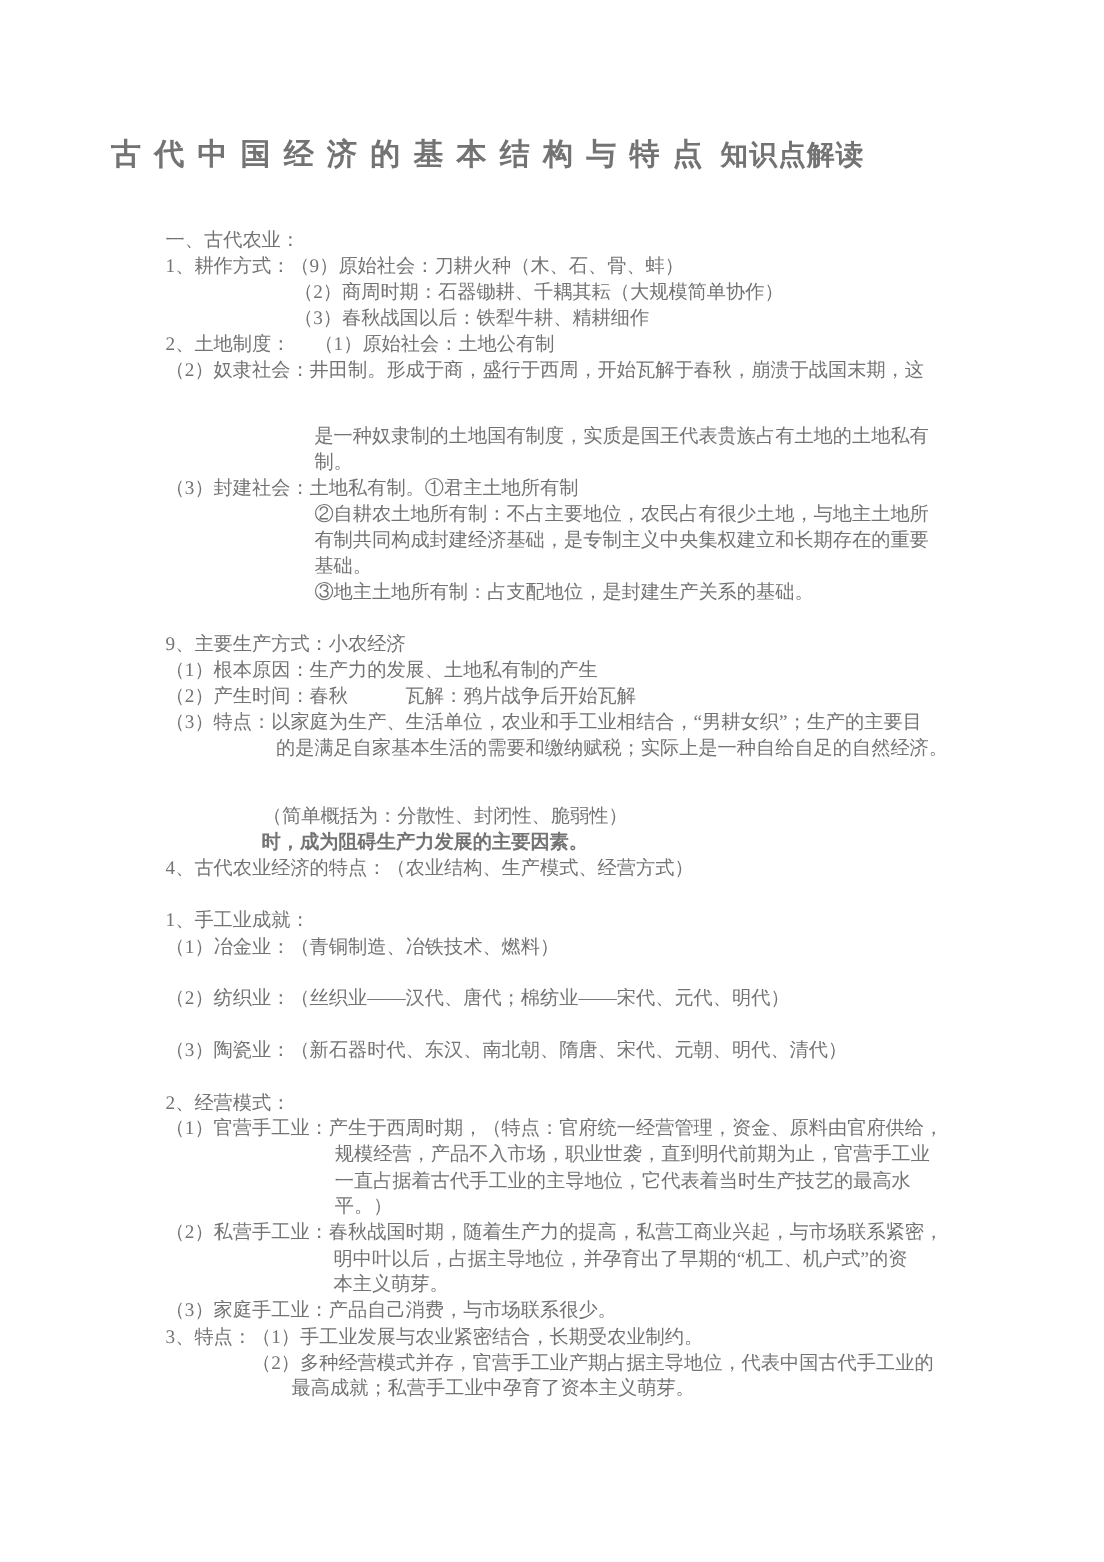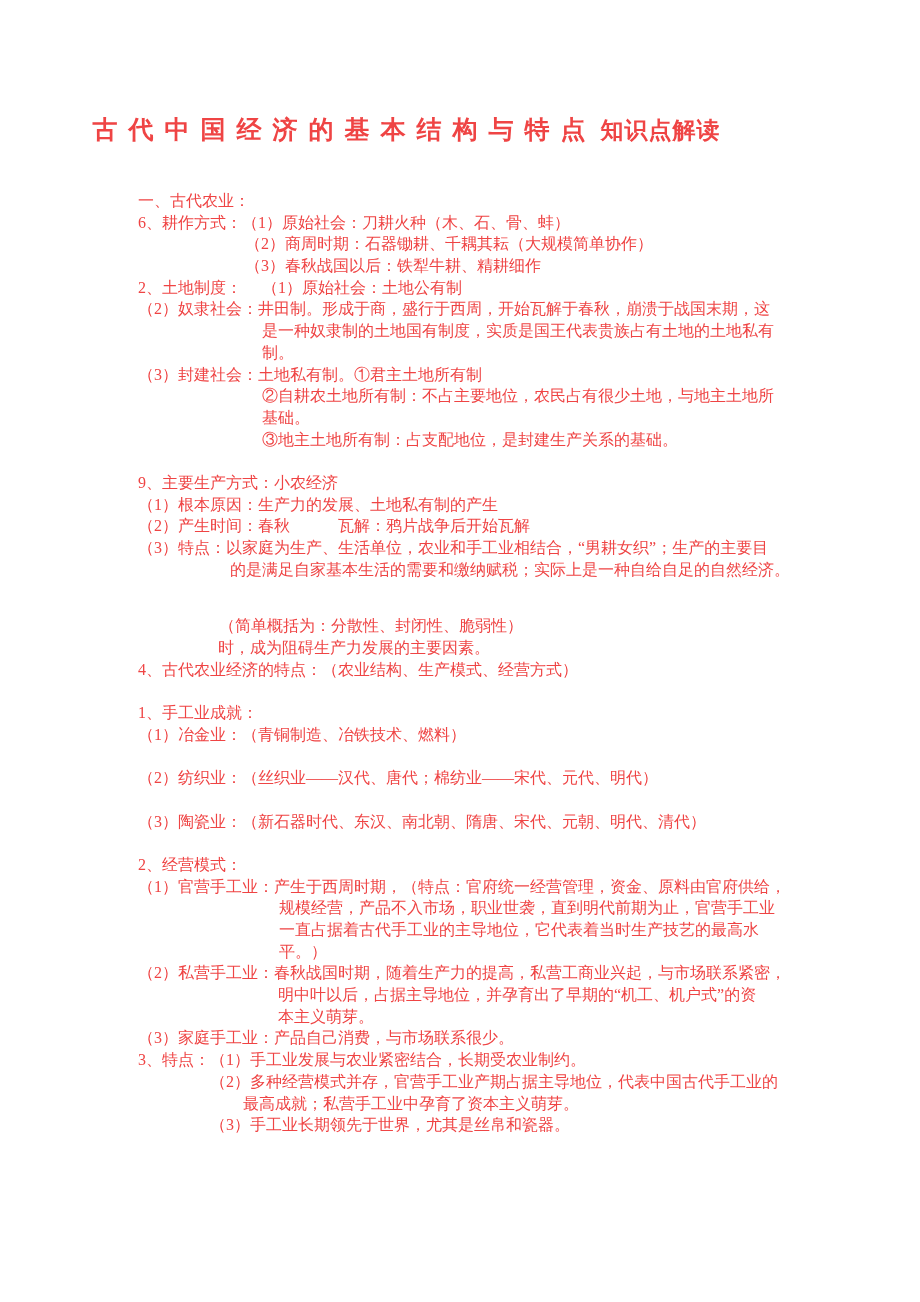--- a/index.html
+++ b/index.html
@@ -1,20 +1,20 @@
 <!DOCTYPE html>
 <html><head>
 <meta charset="utf-8">
 <style>
   html,body{margin:0;padding:0;background:#ffffff;}
   .page{
     position:relative;
     width:813px;height:1302px;
     background:#ffffff;
-    color:#ef4444;
+    color:#737373;
     font-family:"Liberation Serif","DejaVu Serif",serif;
     overflow:hidden;
   }
   .title{
     padding-top:113px;
     line-height:34px;
     text-align:center;
     font-weight:bold;
     white-space:nowrap;
   }
@@ -37,39 +37,40 @@
 
 <div class="page">
   <div class="title">
     <span class="title-main">古代中国经济的基本结构与特点</span>
     <span class="title-sub">知识点解读</span>
   </div>
 
   <div class="doc-body">
 
   <div class="line">一、古代农业：</div>
-      <div class="line">6、耕作方式：（1）原始社会：刀耕火种（木、石、骨、蚌）</div>
+      <div class="line">1、耕作方式：（9）原始社会：刀耕火种（木、石、骨、蚌）</div>
       <div class="line" style="padding-left: 107px;">（2）商周时期：石器锄耕、千耦其耘（大规模简单协作）</div>
       <div class="line" style="padding-left: 107px;">（3）春秋战国以后：铁犁牛耕、精耕细作</div>
       <div class="line">2、土地制度：　 （1）原始社会：土地公有制</div>
       <div class="line">（2）奴隶社会：井田制。形成于商，盛行于西周，开始瓦解于春秋，崩溃于战国末期，这</div>
-      <div class="line" style="padding-left: 124px;">是一种奴隶制的土地国有制度，实质是国王代表贵族占有土地的土地私有</div>
+      <div class="line" style="padding-left: 124px; margin-top: 33px;">是一种奴隶制的土地国有制度，实质是国王代表贵族占有土地的土地私有</div>
       <div class="line" style="padding-left: 124px;">制。</div>
       <div class="line">（3）封建社会：土地私有制。①君主土地所有制</div>
       <div class="line" style="padding-left: 124px;">②自耕农土地所有制：不占主要地位，农民占有很少土地，与地主土地所</div>
+      <div class="line" style="padding-left: 124px;">有制共同构成封建经济基础，是专制主义中央集权建立和长期存在的重要</div>
       <div class="line" style="padding-left: 124px;">基础。</div>
       <div class="line" style="padding-left: 124px;">③地主土地所有制：占支配地位，是封建生产关系的基础。</div>
       <div class="line">&nbsp;</div>
       <div class="line">9、主要生产方式：小农经济</div>
       <div class="line">（1）根本原因：生产力的发展、土地私有制的产生</div>
       <div class="line">（2）产生时间：春秋　　　瓦解：鸦片战争后开始瓦解</div>
       <div class="line">（3）特点：以家庭为生产、生活单位，农业和手工业相结合，“男耕女织”；生产的主要目</div>
       <div class="line" style="padding-left: 92px; text-align: right;">的是满足自家基本生活的需要和缴纳赋税；实际上是一种自给自足的自然经济。</div>
       <div class="line" style="padding-left: 81px; margin-top: 35px;">（简单概括为：分散性、封闭性、脆弱性）</div>
-      <div class="line" style="padding-left: 80px;">时，成为阻碍生产力发展的主要因素。</div>
+      <div class="line" style="padding-left: 80px; font-weight: bold;">时，成为阻碍生产力发展的主要因素。</div>
       <div class="line">4、古代农业经济的特点：（农业结构、生产模式、经营方式）</div>
       <div class="line">&nbsp;</div>
       <div class="line">1、手工业成就：</div>
       <div class="line">（1）冶金业：（青铜制造、冶铁技术、燃料）</div>
       <div class="line">&nbsp;</div>
       <div class="line">（2）纺织业：（丝织业——汉代、唐代；棉纺业——宋代、元代、明代）</div>
       <div class="line">&nbsp;</div>
       <div class="line">（3）陶瓷业：（新石器时代、东汉、南北朝、隋唐、宋代、元朝、明代、清代）</div>
       <div class="line">&nbsp;</div>
       <div class="line">2、经营模式：</div>
@@ -77,15 +78,14 @@
       <div class="line" style="padding-left: 141px;">规模经营，产品不入市场，职业世袭，直到明代前期为止，官营手工业</div>
       <div class="line" style="padding-left: 141px;">一直占据着古代手工业的主导地位，它代表着当时生产技艺的最高水</div>
       <div class="line" style="padding-left: 141px;">平。）</div>
       <div class="line">（2）私营手工业：春秋战国时期，随着生产力的提高，私营工商业兴起，与市场联系紧密，</div>
       <div class="line" style="padding-left: 140px;">明中叶以后，占据主导地位，并孕育出了早期的“机工、机户式”的资</div>
       <div class="line" style="padding-left: 140px;">本主义萌芽。</div>
       <div class="line">（3）家庭手工业：产品自己消费，与市场联系很少。</div>
       <div class="line">3、特点：（1）手工业发展与农业紧密结合，长期受农业制约。</div>
       <div class="line" style="padding-left: 72px;">（2）多种经营模式并存，官营手工业产期占据主导地位，代表中国古代手工业的</div>
       <div class="line" style="padding-left: 105px;">最高成就；私营手工业中孕育了资本主义萌芽。</div>
-      <div class="line" style="padding-left: 72px;">（3）手工业长期领先于世界，尤其是丝帛和瓷器。</div>
     </div>
 </div>
 
 </body></html>

